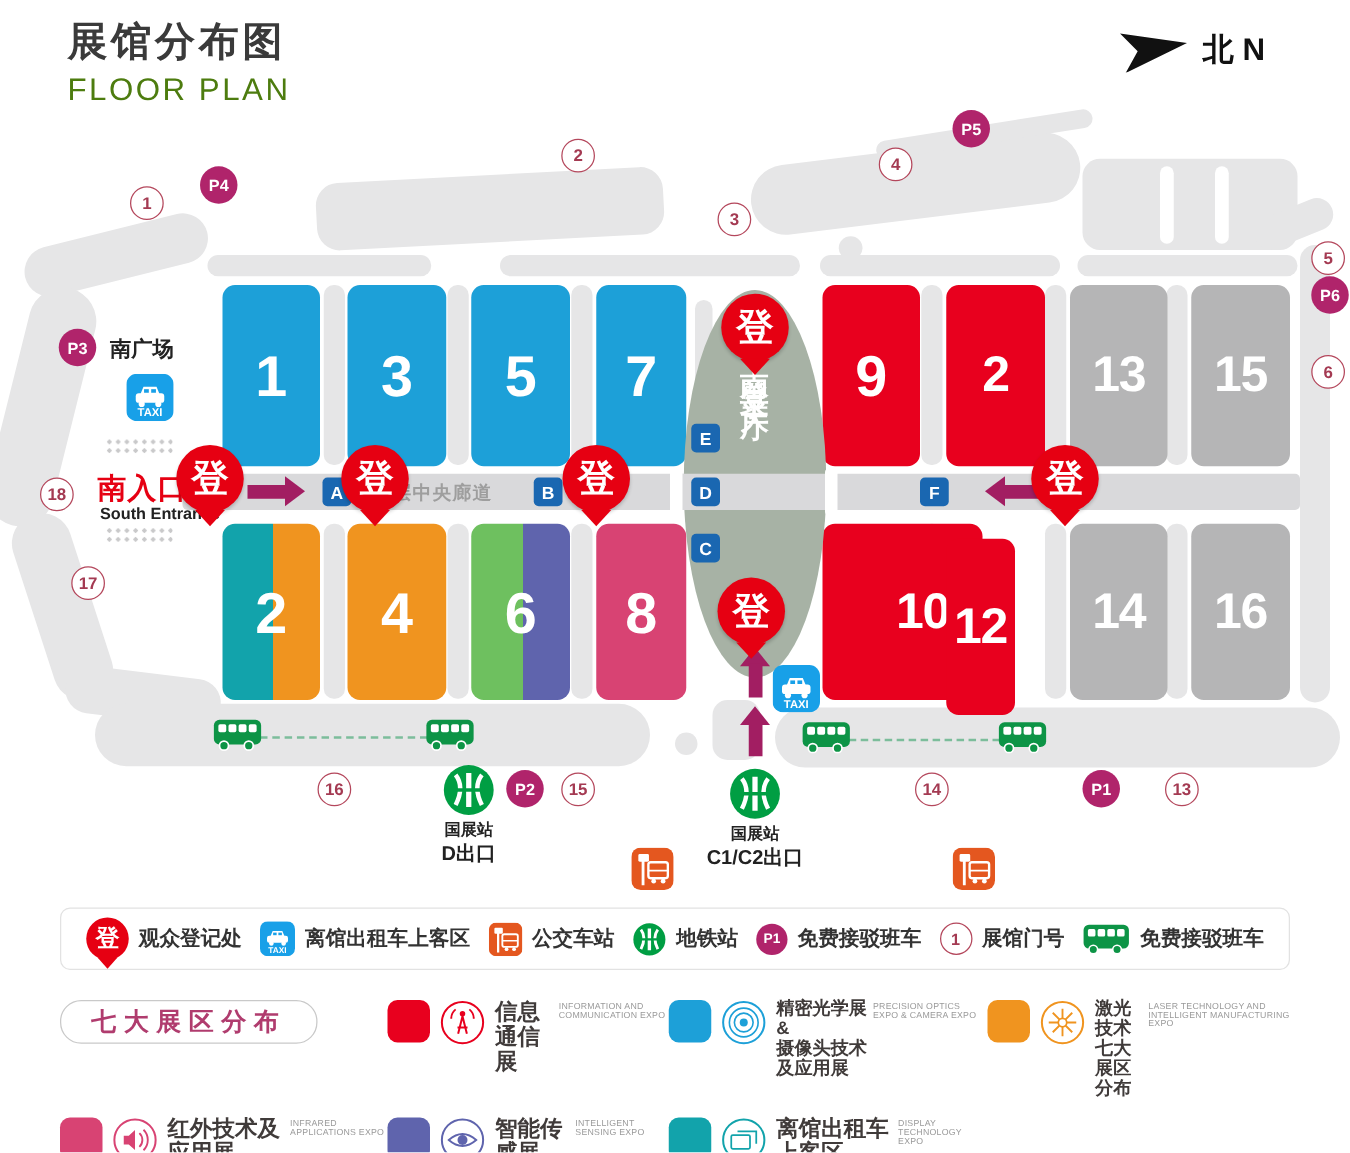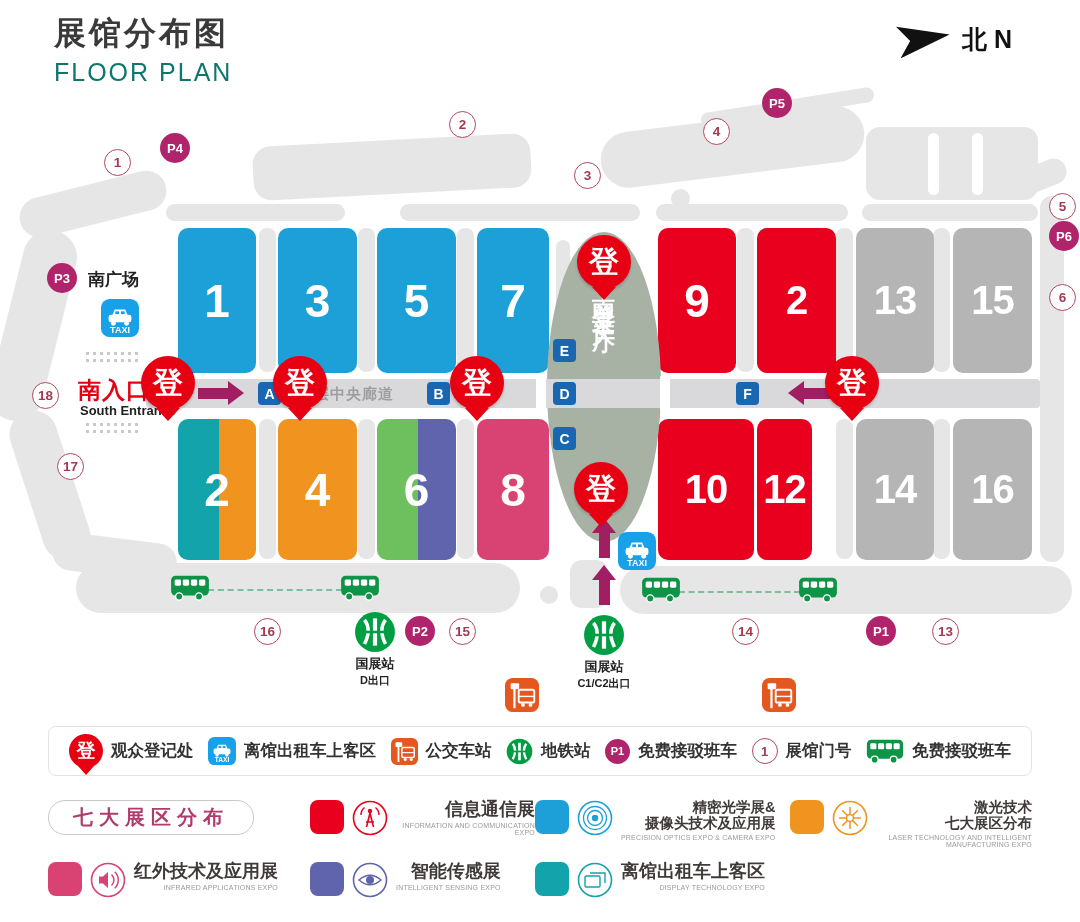--- a/index.html
+++ b/index.html
@@ -1,21 +1,21 @@
 <!DOCTYPE html>
 <html><head>
 <meta charset="utf-8">
 <style>
   html,body{margin:0;padding:0;background:#fff;}
   #stage{position:relative;width:1080px;height:922px;background:#fff;overflow:hidden;
          font-family:"Liberation Sans","DejaVu Sans",sans-serif;}
   .abs{position:absolute;}
   
   .title-zh{font-size:32px;font-weight:bold;color:#3a3a3a;letter-spacing:3px;}
-  .title-en{font-size:25px;color:#0f766e;letter-spacing:2px;margin-top:2px;}
+  .title-en{font-size:25px;color:#4d7c0f;letter-spacing:2px;margin-top:2px;}
   .compass{display:flex;align-items:center;gap:10px;}
   .compass-label{font-size:25px;font-weight:bold;color:#111;}
   
   .blob{position:absolute;background:#e6e6e7;}
   .wslit{position:absolute;background:#fff;border-radius:6px;}
   .corridor{position:absolute;background:#d9d9db;border-radius:4px;z-index:2;}
   .dots{position:absolute;background-image:radial-gradient(#c9c9ca 1.6px,transparent 1.8px);
         background-size:7px 7px;z-index:2;}
   .dashline{position:absolute;border-top:2px dashed #44a873;opacity:.65;z-index:4;}
   
@@ -65,42 +65,42 @@
   .arr-up .bar{position:absolute;left:7px;top:13px;width:11px;height:27px;background:#a21e62;}
   .arr-up .head{position:absolute;left:0;top:0;width:0;height:0;border:12.5px solid transparent;
        border-bottom:15px solid #a21e62;border-top:0;}
   
   .lbl-square{font-size:17px;font-weight:bold;color:#222;z-index:6;}
   .lbl-entrance-zh{font-size:23px;font-weight:bold;color:#e60012;letter-spacing:1px;z-index:6;}
   .lbl-entrance-en{font-size:13px;font-weight:600;color:#222;z-index:6;}
   .lbl-corridor{font-size:15px;font-weight:600;color:#9e9e9e;letter-spacing:1px;z-index:6;}
   .metro-lbl{position:absolute;width:110px;text-align:center;z-index:6;}
   .metro-lbl .n{font-size:13px;font-weight:bold;color:#222;}
-  .metro-lbl .e{font-size:11px;font-weight:bold;color:#222;text-align:center;}
+  .metro-lbl .e{font-size:16px;font-weight:bold;color:#222;text-align:center;}
   .icon{position:absolute;z-index:6;}
   
   .legendbar{position:absolute;left:48px;top:726px;width:984px;height:50px;background:#fff;
        border:1px solid #e2e2e2;border-radius:8px;display:flex;align-items:center;
        padding:0 20px;box-sizing:border-box;justify-content:space-between;z-index:8;}
   .litem{display:flex;align-items:center;gap:8px;}
   .litem .txt{font-size:16.5px;font-weight:bold;color:#333;white-space:nowrap;}
   .mini-p{width:25px;height:25px;border-radius:50%;background:#b0246b;color:#fff;font-size:11px;
        font-weight:bold;display:flex;align-items:center;justify-content:center;flex-shrink:0;}
   .mini-g{width:24px;height:24px;border-radius:50%;background:#fff;border:1.5px solid #b4475c;color:#a43a52;
        font-size:13px;font-weight:bold;display:flex;align-items:center;justify-content:center;flex-shrink:0;}
   
   .zones{position:absolute;left:48px;top:800px;width:984px;display:grid;
        grid-template-columns:262px 225px 255px 242px;row-gap:14px;z-index:8;}
   .zhead{width:204px;height:33px;border:1px solid #c9c9c9;border-radius:17px;display:flex;
        align-items:center;justify-content:center;font-size:20px;font-weight:bold;color:#b03c6e;
        letter-spacing:6px;}
   .zitem{display:flex;align-items:flex-start;gap:8px;}
   .sw{width:34px;height:34px;border-radius:8px;flex-shrink:0;}
   .zico{flex-shrink:0;}
-  .ztxt{display:flex;flex-direction:column;text-align:right;}
+  .ztxt{display:flex;}
   .ztxt .zh{font-size:18px;font-weight:bold;color:#403b3a;line-height:1.1;}
   .ztxt.sm .zh{font-size:14.5px;}
   .ztxt .zh span{display:block;}
   .ztxt .en{font-size:7px;color:#9a9a9a;letter-spacing:.2px;margin-top:2px;}
 </style>
 </head>
 <body>
 
 <svg width="0" height="0" style="position:absolute">
   <defs>
@@ -263,24 +263,24 @@
     </div>
   <div class="hall bottom c-orange" style="left:278px;width:79px;">
       <span>4</span>
     </div>
   <div class="hall bottom c-green-purple" style="left:377px;width:79px;">
       <span>6</span>
     </div>
   <div class="hall bottom c-pink" style="left:477px;width:72px;">
       <span>8</span>
     </div>
-  <div class="hall bottom c-red d2" style="left:658px;width:96px;">
+  <div class="hall bottom c-red d2" style="left:658px;width:96px;padding-left:32px;">
       <span>10</span>
     </div>
-  <div class="hall bottom c-red d2" style="left:757px;width:55px;">
+  <div class="hall bottom c-red d2" style="left:757px;width:55px;margin-top:12px;">
       <span>12</span>
     </div>
   <div class="hall bottom c-gray d2" style="left:856px;width:78px;">
       <span>14</span>
     </div>
   <div class="hall bottom c-gray d2" style="left:953px;width:79px;">
       <span>16</span>
     </div>
 
   <div class="ellipse"></div>

